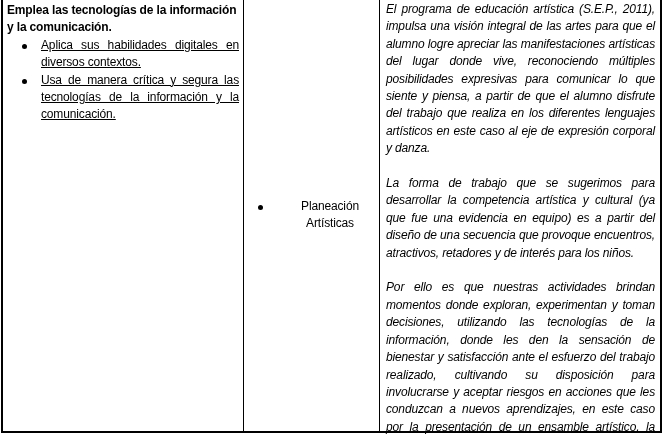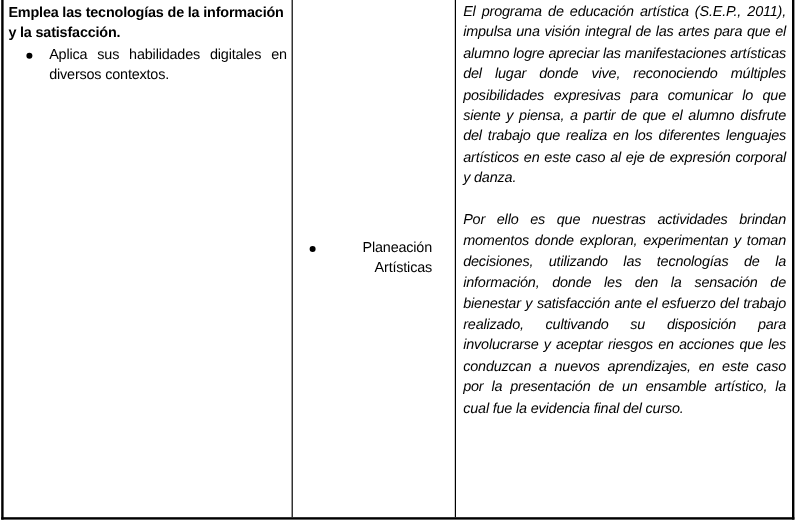--- a/index.html
+++ b/index.html
@@ -8,42 +8,44 @@
   .tbl { position:absolute; left:1px; top:-2px; width:661px; height:435px;
          border-left:2px solid #000; border-right:2px solid #000; border-bottom:2px solid #000;
          box-sizing:border-box; display:flex; }
   .col { box-sizing:border-box; height:100%; }
   .c1 { width:241px; border-right:1px solid #000; padding:4px 4px 0 4px; }
   .c2 { width:136px; border-right:1px solid #000; position:relative; }
   .c3 { flex:1; padding:3px 5px 0 6px; }
   .txt { font-size:12px; line-height:17.4px; letter-spacing:-0.15px; }
   .bold { font-weight:bold; }
   .just { text-align:justify; }
-  ul { margin:0; padding:0; list-style:none; }
+  ul { margin:0; padding:0; list-style:none;text-decoration:underline; }
   li.bul { position:relative; padding-left:34px; text-align:justify; }
   li.bul .dot { position:absolute; left:15px; top:7px; width:5px; height:5px;
                 border-radius:50%; background:#000; }
   .c2 .item { position:absolute; left:0; top:200px; width:100%; }
   .c2 .dot { position:absolute; left:14px; top:7px; width:5px; height:5px; border-radius:50%; background:#000; }
-  .c2 .lbl { position:absolute; left:36px; top:0; text-align:right; width:80px; }
+  .c2 .lbl { position:absolute; left:46px; top:0; text-align:center; width:80px; }
   .para { margin:0 0 17.4px 0;font-style:italic; }
 </style>
 </head>
 <body>
 
 <div class="tbl">
   <div class="col c1">
-    <div class="txt bold">Emplea las tecnologías de la información y la satisfacción.</div>
+    <div class="txt bold">Emplea las tecnologías de la información y la comunicación.</div>
     <ul class="txt">
       <li class="bul"><span class="dot"></span><span>Aplica sus habilidades digitales en diversos contextos.</span></li>
+      <li class="bul"><span class="dot"></span><span>Usa de manera crítica y segura las tecnologías de la información y la comunicación.</span></li>
     </ul>
   </div>
   <div class="col c2">
     <div class="item txt">
       <span class="dot"></span>
       <span class="lbl">Planeación Artísticas</span>
     </div>
   </div>
   <div class="col c3">
     <p class="txt just para">El programa de educación artística (S.E.P., 2011), impulsa una visión integral de las artes para que el alumno logre apreciar las manifestaciones artísticas del lugar donde vive, reconociendo múltiples posibilidades expresivas para comunicar lo que siente y piensa, a partir de que el alumno disfrute del trabajo que realiza en los diferentes lenguajes artísticos en este caso al eje de expresión corporal y danza.</p>
+    <p class="txt just para">La forma de trabajo que se sugerimos para desarrollar la competencia artística y cultural (ya que fue una evidencia en equipo) es a partir del diseño de una secuencia que provoque encuentros, atractivos, retadores y de interés para los niños.</p>
     <p class="txt just para">Por ello es que nuestras actividades brindan momentos donde exploran, experimentan y toman decisiones, utilizando las tecnologías de la información, donde les den la sensación de bienestar y satisfacción ante el esfuerzo del trabajo realizado, cultivando su disposición para involucrarse y aceptar riesgos en acciones que les conduzcan a nuevos aprendizajes, en este caso por la presentación de un ensamble artístico, la cual fue la evidencia final del curso.</p>
   </div>
 </div>
 
 </body></html>

